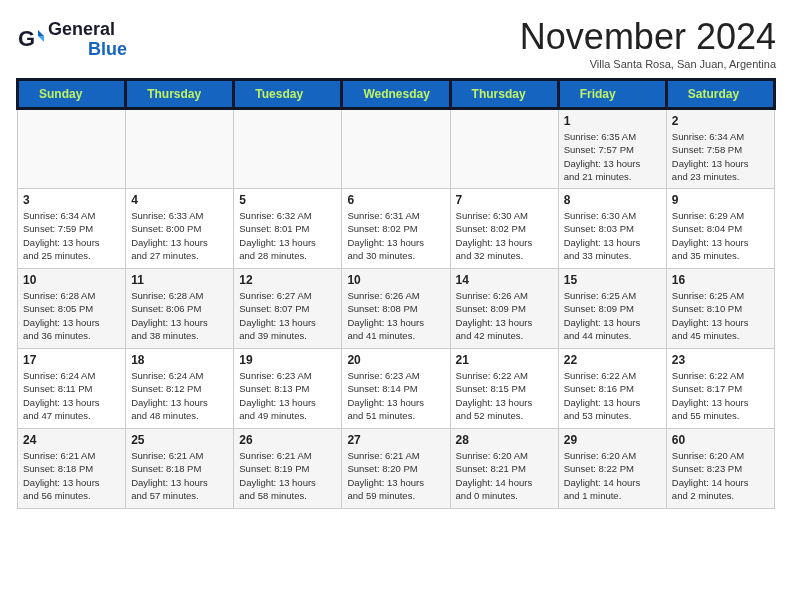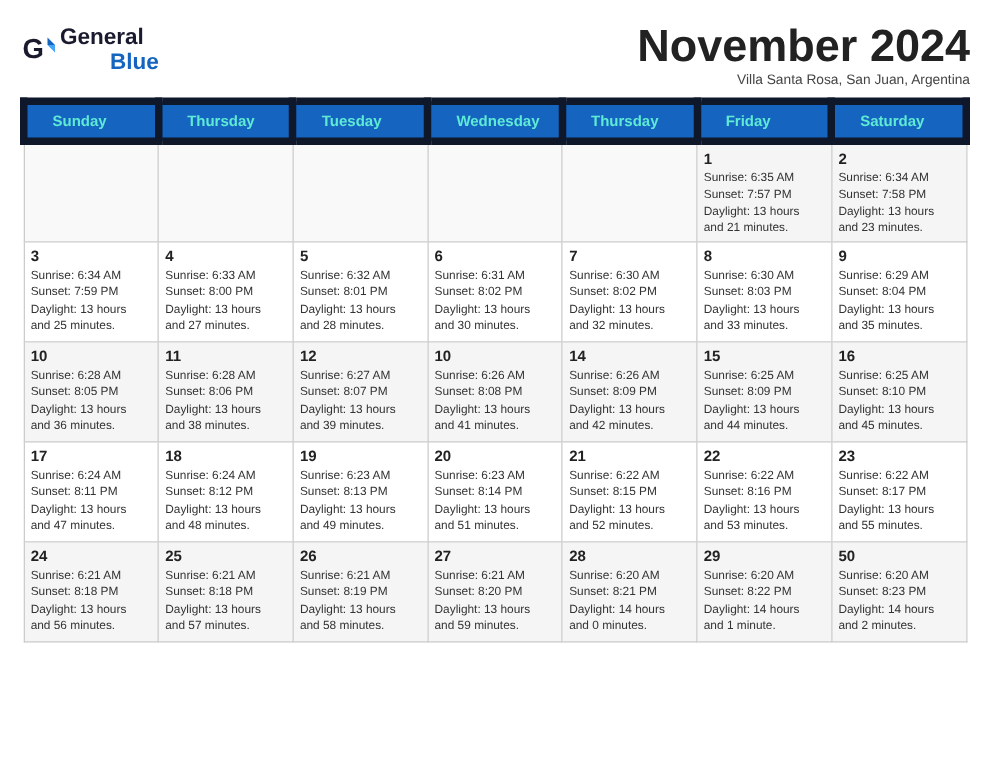--- a/index.html
+++ b/index.html
@@ -31,40 +31,40 @@
     .logo-icon {
       width: 28px;
       height: 28px;
       margin-right: 4px;
     }
     .title-block {
       text-align: right;
     }
     .month-title {
       font-size: 36px;
-      font-weight: bold;
+      font-weight: normal;
       color: #222;
     }
     .subtitle {
       font-size: 11px;
       color: #444;
     }
     .calendar-table {
       width: 100%;
       border-collapse: collapse;
       table-layout: fixed;
     }
     .calendar-table th {
       background-color: #1565c0;
-      color: #5eead4;
+      color: #bef264;
       font-size: 12px;
       font-weight: bold;
       padding: 6px 20px;
       text-align: left;
-      border: 6px solid #0f172a;
+      border: 3px solid #0f172a;
     }
     .calendar-table td {
       border: 1px solid #ccc;
       vertical-align: top;
       padding: 4px 5px;
       font-size: 10px;
       color: #333;
       height: 80px;
       background: #fff;
     }
@@ -252,18 +252,18 @@
         </td>
         <td>
           <span class="day-num">28</span>
           <div class="day-info">Sunrise: 6:20 AM<br>Sunset: 8:21 PM<br>Daylight: 14 hours<br>and 0 minutes.</div>
         </td>
         <td>
           <span class="day-num">29</span>
           <div class="day-info">Sunrise: 6:20 AM<br>Sunset: 8:22 PM<br>Daylight: 14 hours<br>and 1 minute.</div>
         </td>
         <td>
-          <span class="day-num">50</span>
+          <span class="day-num">60</span>
           <div class="day-info">Sunrise: 6:20 AM<br>Sunset: 8:23 PM<br>Daylight: 14 hours<br>and 2 minutes.</div>
         </td>
       </tr>
     </tbody>
 </table>
 
 </body></html>

